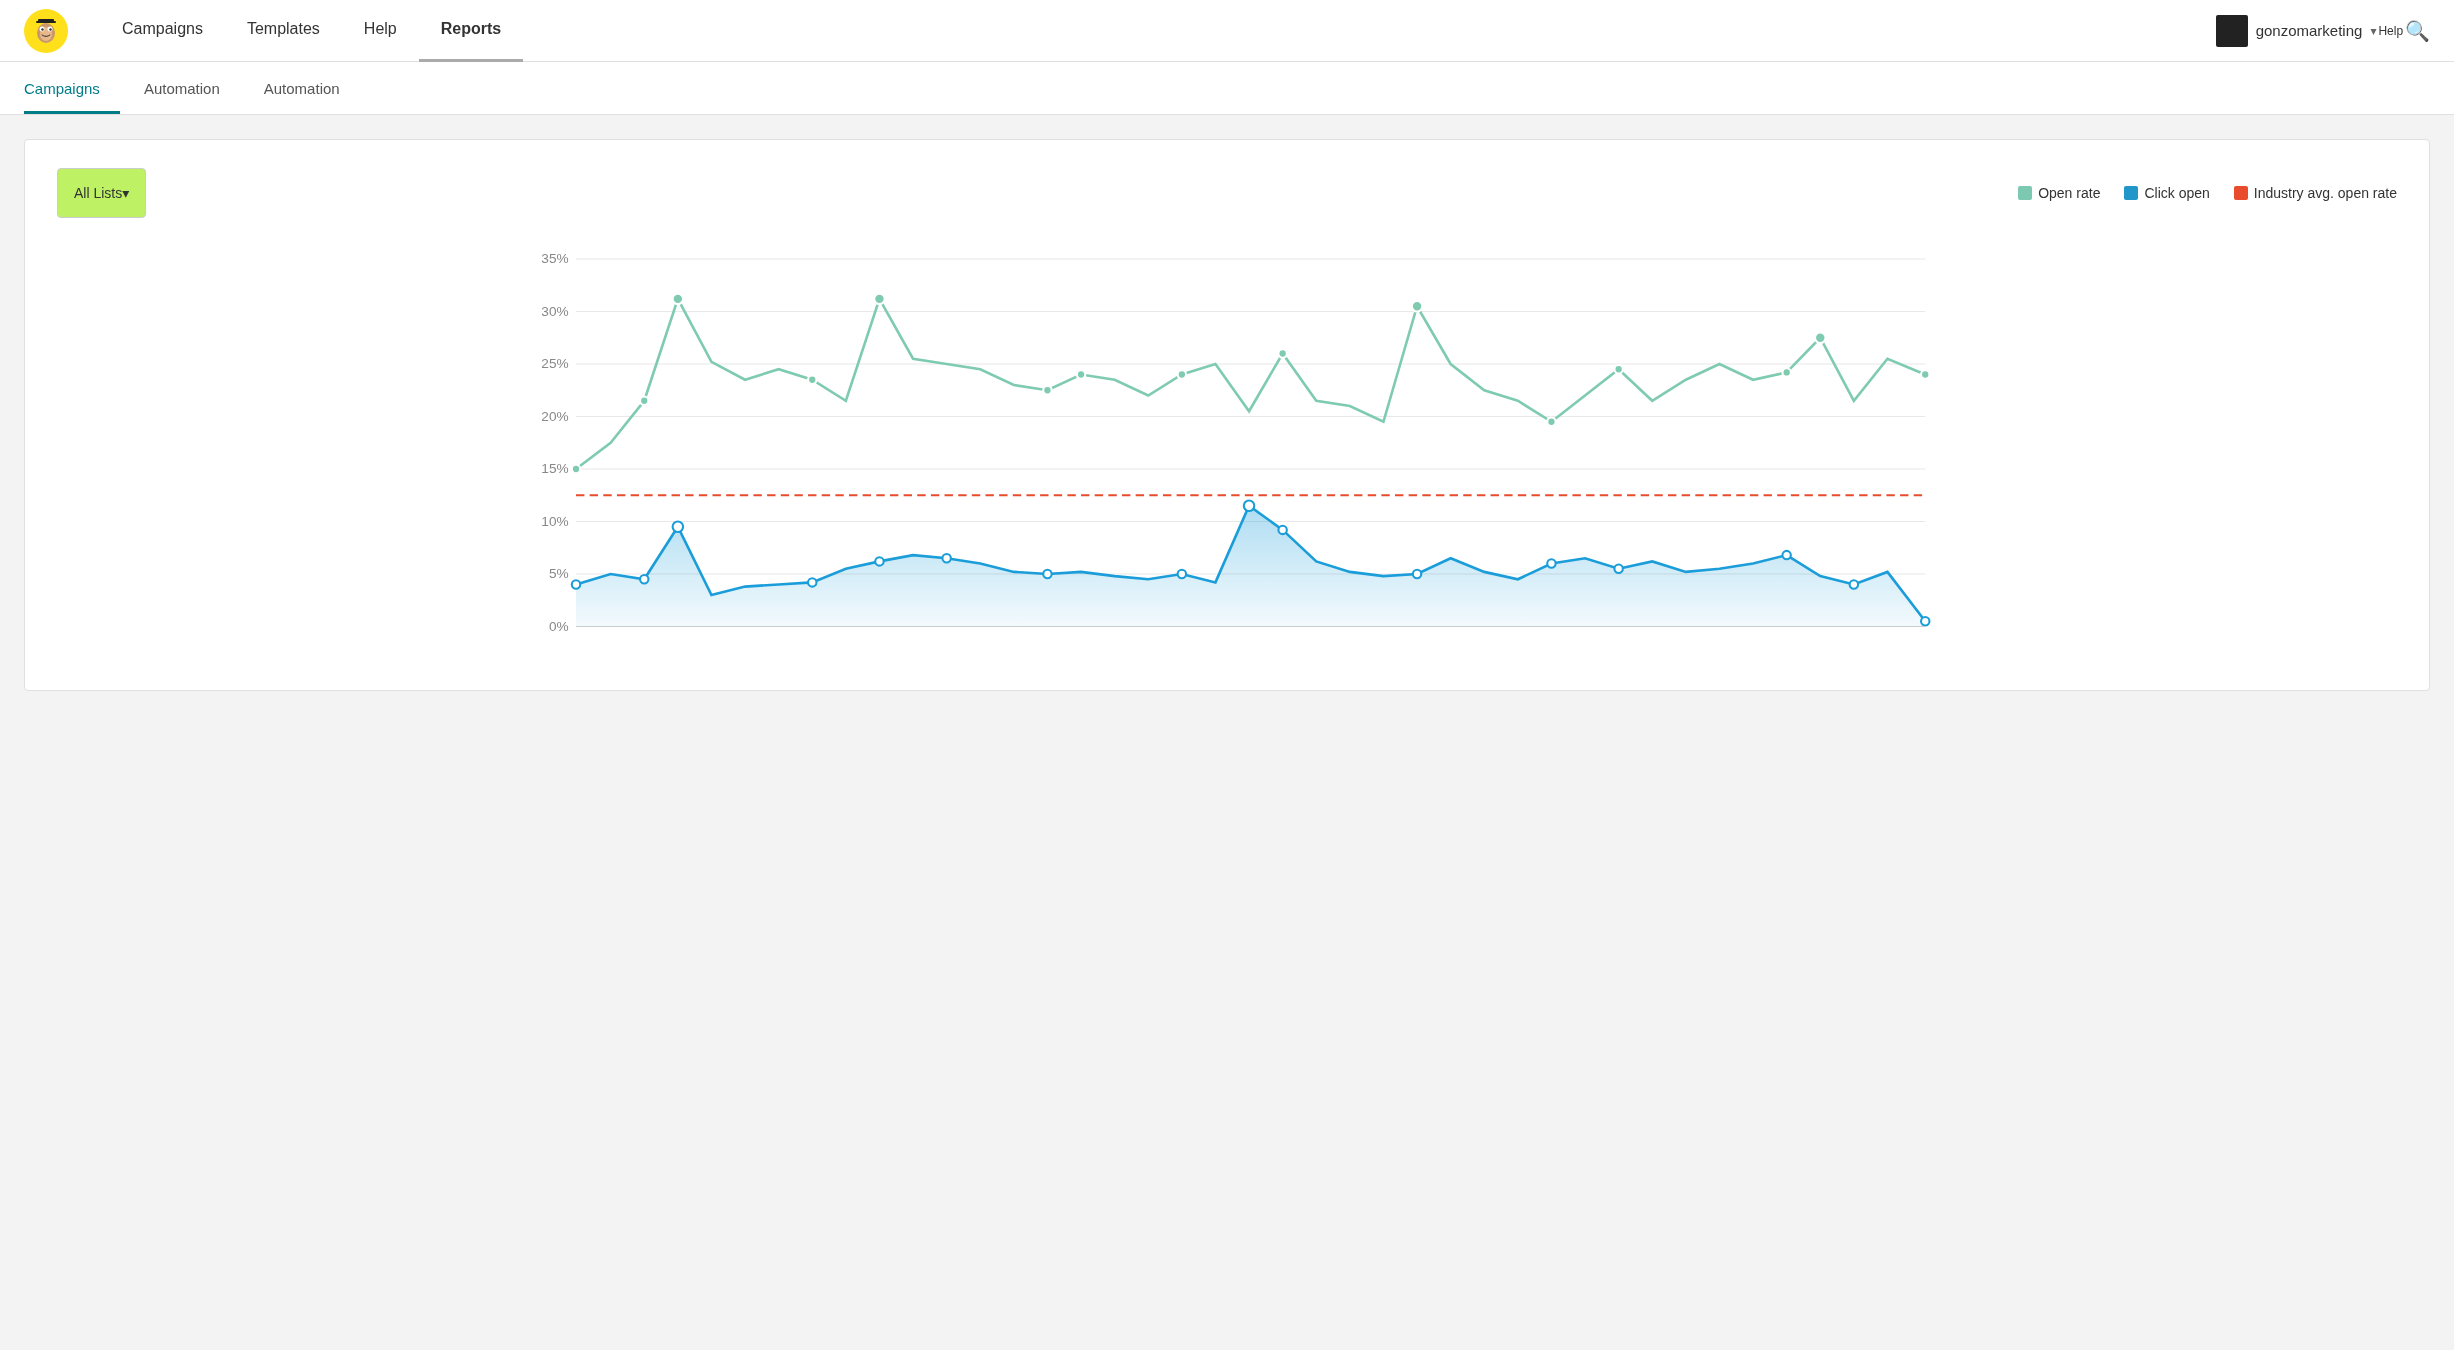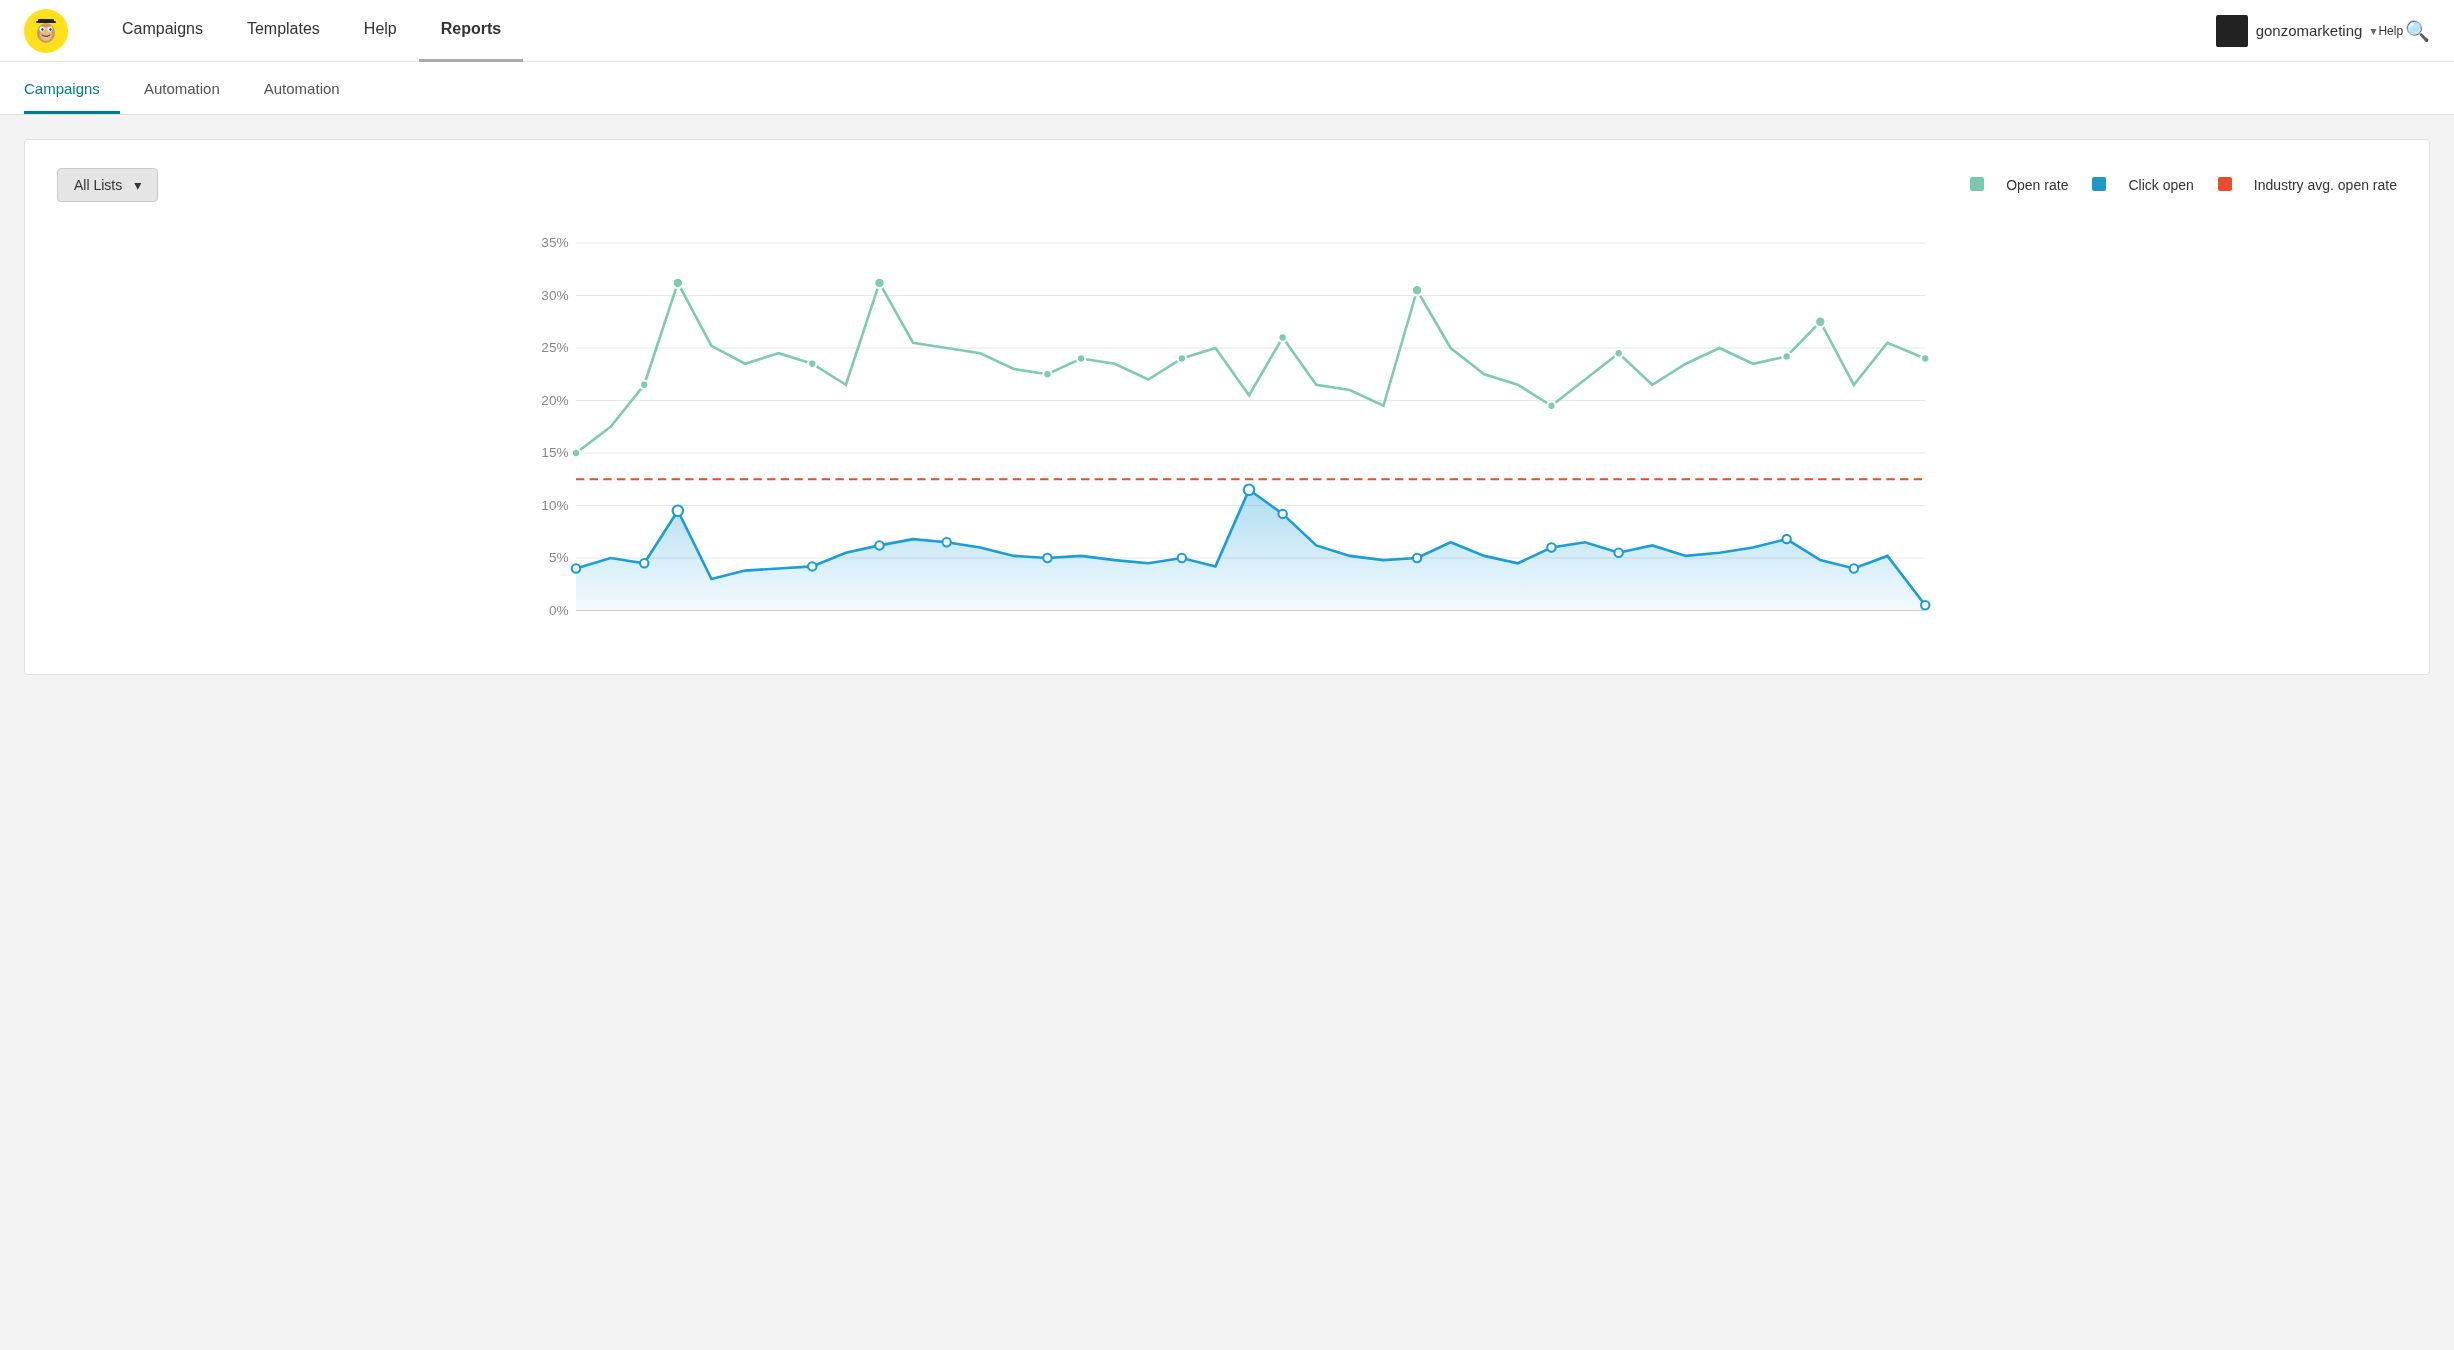--- a/index.html
+++ b/index.html
@@ -120,39 +120,39 @@
     }
 
     
     .chart-controls {
       display: flex;
       align-items: center;
       justify-content: space-between;
       margin-bottom: 20px;
     }
     .all-lists-btn {
-      background: #e5e5e5;
+      background: #bef264;
       border: 1px solid #ccc;
       border-radius: 4px;
-      padding: 8px 16px;
+      padding: 16px 16px;
       font-size: 14px;
       cursor: pointer;
       display: flex;
       align-items: center;
-      gap: 12px;
+      gap: 0;
       color: #333;
     }
     .legend {
       display: flex;
       align-items: center;
       gap: 24px;
       font-size: 14px;
     }
     .legend-item {
-      display: flex; gap: 22px;
+      display: flex; align-items: center; gap: 6px;
     }
     .legend-dot {
       width: 14px; height: 14px; border-radius: 2px;
     }
     .legend-dot.open { background: #7cc8b0; }
     .legend-dot.click { background: #2196c8; }
     .legend-dot.industry { background: #e84c2d; }
 
     
     .chart-wrapper {

